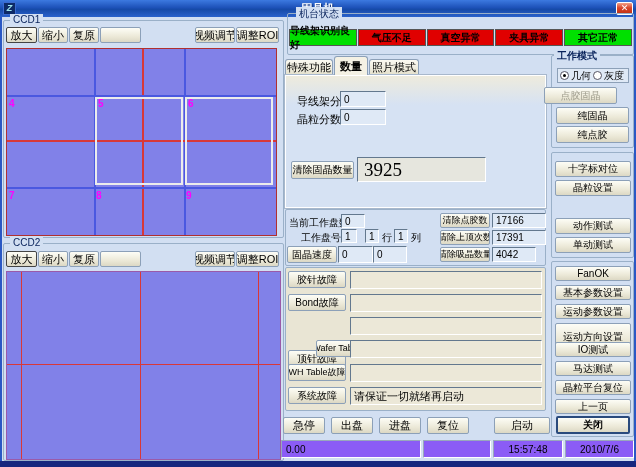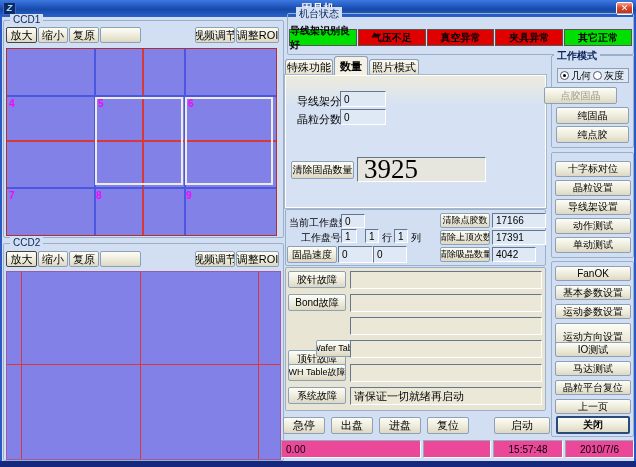--- a/index.html
+++ b/index.html
@@ -35,36 +35,36 @@
   .btn.small{font-size:10px;}
   .btn.tiny{font-size:9px;}
   .btn.disabled{color:#9e9c8c;cursor:default;}
   .btn.default-btn{border:2px solid #2a4a7c;font-weight:bold;}
   .field{
     position:absolute;background:#dfe9f6;border:1px solid #7f93a8;
     border-top-color:#63788e;border-left-color:#63788e;border-bottom-color:#fff;border-right-color:#fff;
     font-size:10px;display:flex;align-items:center;padding-left:3px;overflow:hidden;white-space:nowrap;
   }
   .field.beige{background:#ece8d8;}
-  .field.big{font-family:"Liberation Serif","DejaVu Serif",serif;font-size:27px;background:#e6e6de;padding-left:6px;}
+  .field.big{font-family:"Liberation Serif","DejaVu Serif",serif;font-size:19px;background:#e6e6de;padding-left:6px;}
   .label{position:absolute;font-size:11px;white-space:nowrap;}
   .video{position:absolute;background:#8181e8;border:1px solid #b03030;overflow:hidden;}
   .vline,.hline{position:absolute;}
   .vline{width:2px;top:0;bottom:0;}
   .hline{height:2px;left:0;right:0;}
   .blue-line{background:#4a58e0;}
   .red-line{background:#d83838;}
   .roi-rect{position:absolute;border:2px solid #ececec;}
   .cellnum{position:absolute;color:#ff00ff;font-size:10px;font-weight:bold;}
   .status-row{position:absolute;left:289px;top:29px;width:343px;height:17px;display:flex;gap:1px;}
   .status-cell{flex:1;display:flex;align-items:center;justify-content:center;font-weight:bold;font-size:10px;border:1px solid #555;}
   .tab{position:absolute;height:16px;background:linear-gradient(180deg,#fbfaf2,#e4e0cc);border:1px solid #8ca0b8;border-bottom:none;border-radius:3px 3px 0 0;display:flex;align-items:center;justify-content:center;font-size:11px;cursor:pointer;}
   .tab.active{height:19px;background:#f4f1e4;z-index:3;font-weight:bold;}
   .tabpane{position:absolute;left:285px;top:75px;width:261px;height:133px;background:linear-gradient(180deg,#eeebdd 0%,#d6e2f3 22%);border:1px solid #fff;box-shadow:0 0 0 1px #a8b8cc;}
-  .statusbar-cell{position:absolute;top:440px;height:18px;background:#ec4899;border:1px solid #98a8bc;border-bottom-color:#fff;border-right-color:#fff;font-size:10px;display:flex;align-items:center;padding-left:4px;}
+  .statusbar-cell{position:absolute;top:440px;height:18px;background:#8b5cf6;border:1px solid #98a8bc;border-bottom-color:#fff;border-right-color:#fff;font-size:10px;display:flex;align-items:center;padding-left:4px;}
   .radiopanel{position:absolute;left:557px;top:68px;width:72px;height:15px;background:#dfe9f6;border:1px solid #8ca0b8;display:flex;align-items:center;gap:2px;padding-left:2px;font-size:10px;}
   .radio{width:9px;height:9px;border-radius:50%;border:1px solid #556;background:#fff;position:relative;flex:none;}
   .radio.sel::after{content:"";position:absolute;left:2px;top:2px;width:3px;height:3px;border-radius:50%;background:#000;}
   .rlabel{font-size:10px;}
 </style>
 </head>
 <body>
 
 <div class="win">
 
@@ -194,21 +194,20 @@
     <span class="radio"></span>
     <span class="rlabel">灰度</span>
   </div>
   <div class="btn small disabled" style="left:544px;top:87px;width:73px;height:17px;">点胶固晶</div>
   <div class="btn small" style="left:556px;top:107px;width:73px;height:17px;">纯固晶</div>
   <div class="btn small" style="left:556px;top:126px;width:73px;height:17px;">纯点胶</div>
 
   <div class="groupbox" style="left:551px;top:152px;width:83px;height:106px;"></div>
   <div class="btn small" style="left:555px;top:161px;width:76px;height:16px;">十字标对位</div>
   <div class="btn small" style="left:555px;top:180px;width:76px;height:16px;">晶粒设置</div>
-  <div class="btn small" style="left:555px;top:199px;width:76px;height:16px;">导线架设置</div>
   <div class="btn small" style="left:555px;top:218px;width:76px;height:16px;">动作测试</div>
   <div class="btn small" style="left:555px;top:237px;width:76px;height:16px;">单动测试</div>
 
   <div class="groupbox" style="left:551px;top:261px;width:83px;height:176px;"></div>
   <div class="btn small" style="left:555px;top:266px;width:76px;height:15px;">FanOK</div>
   <div class="btn small" style="left:555px;top:285px;width:76px;height:15px;">基本参数设置</div>
   <div class="btn small" style="left:555px;top:304px;width:76px;height:15px;">运动参数设置</div>
   <div class="btn small" style="left:555px;top:323px;width:76px;height:27px;">运动方向设置</div>
   <div class="btn small" style="left:555px;top:342px;width:76px;height:15px;">IO测试</div>
   <div class="btn small" style="left:555px;top:361px;width:76px;height:15px;">马达测试</div>

